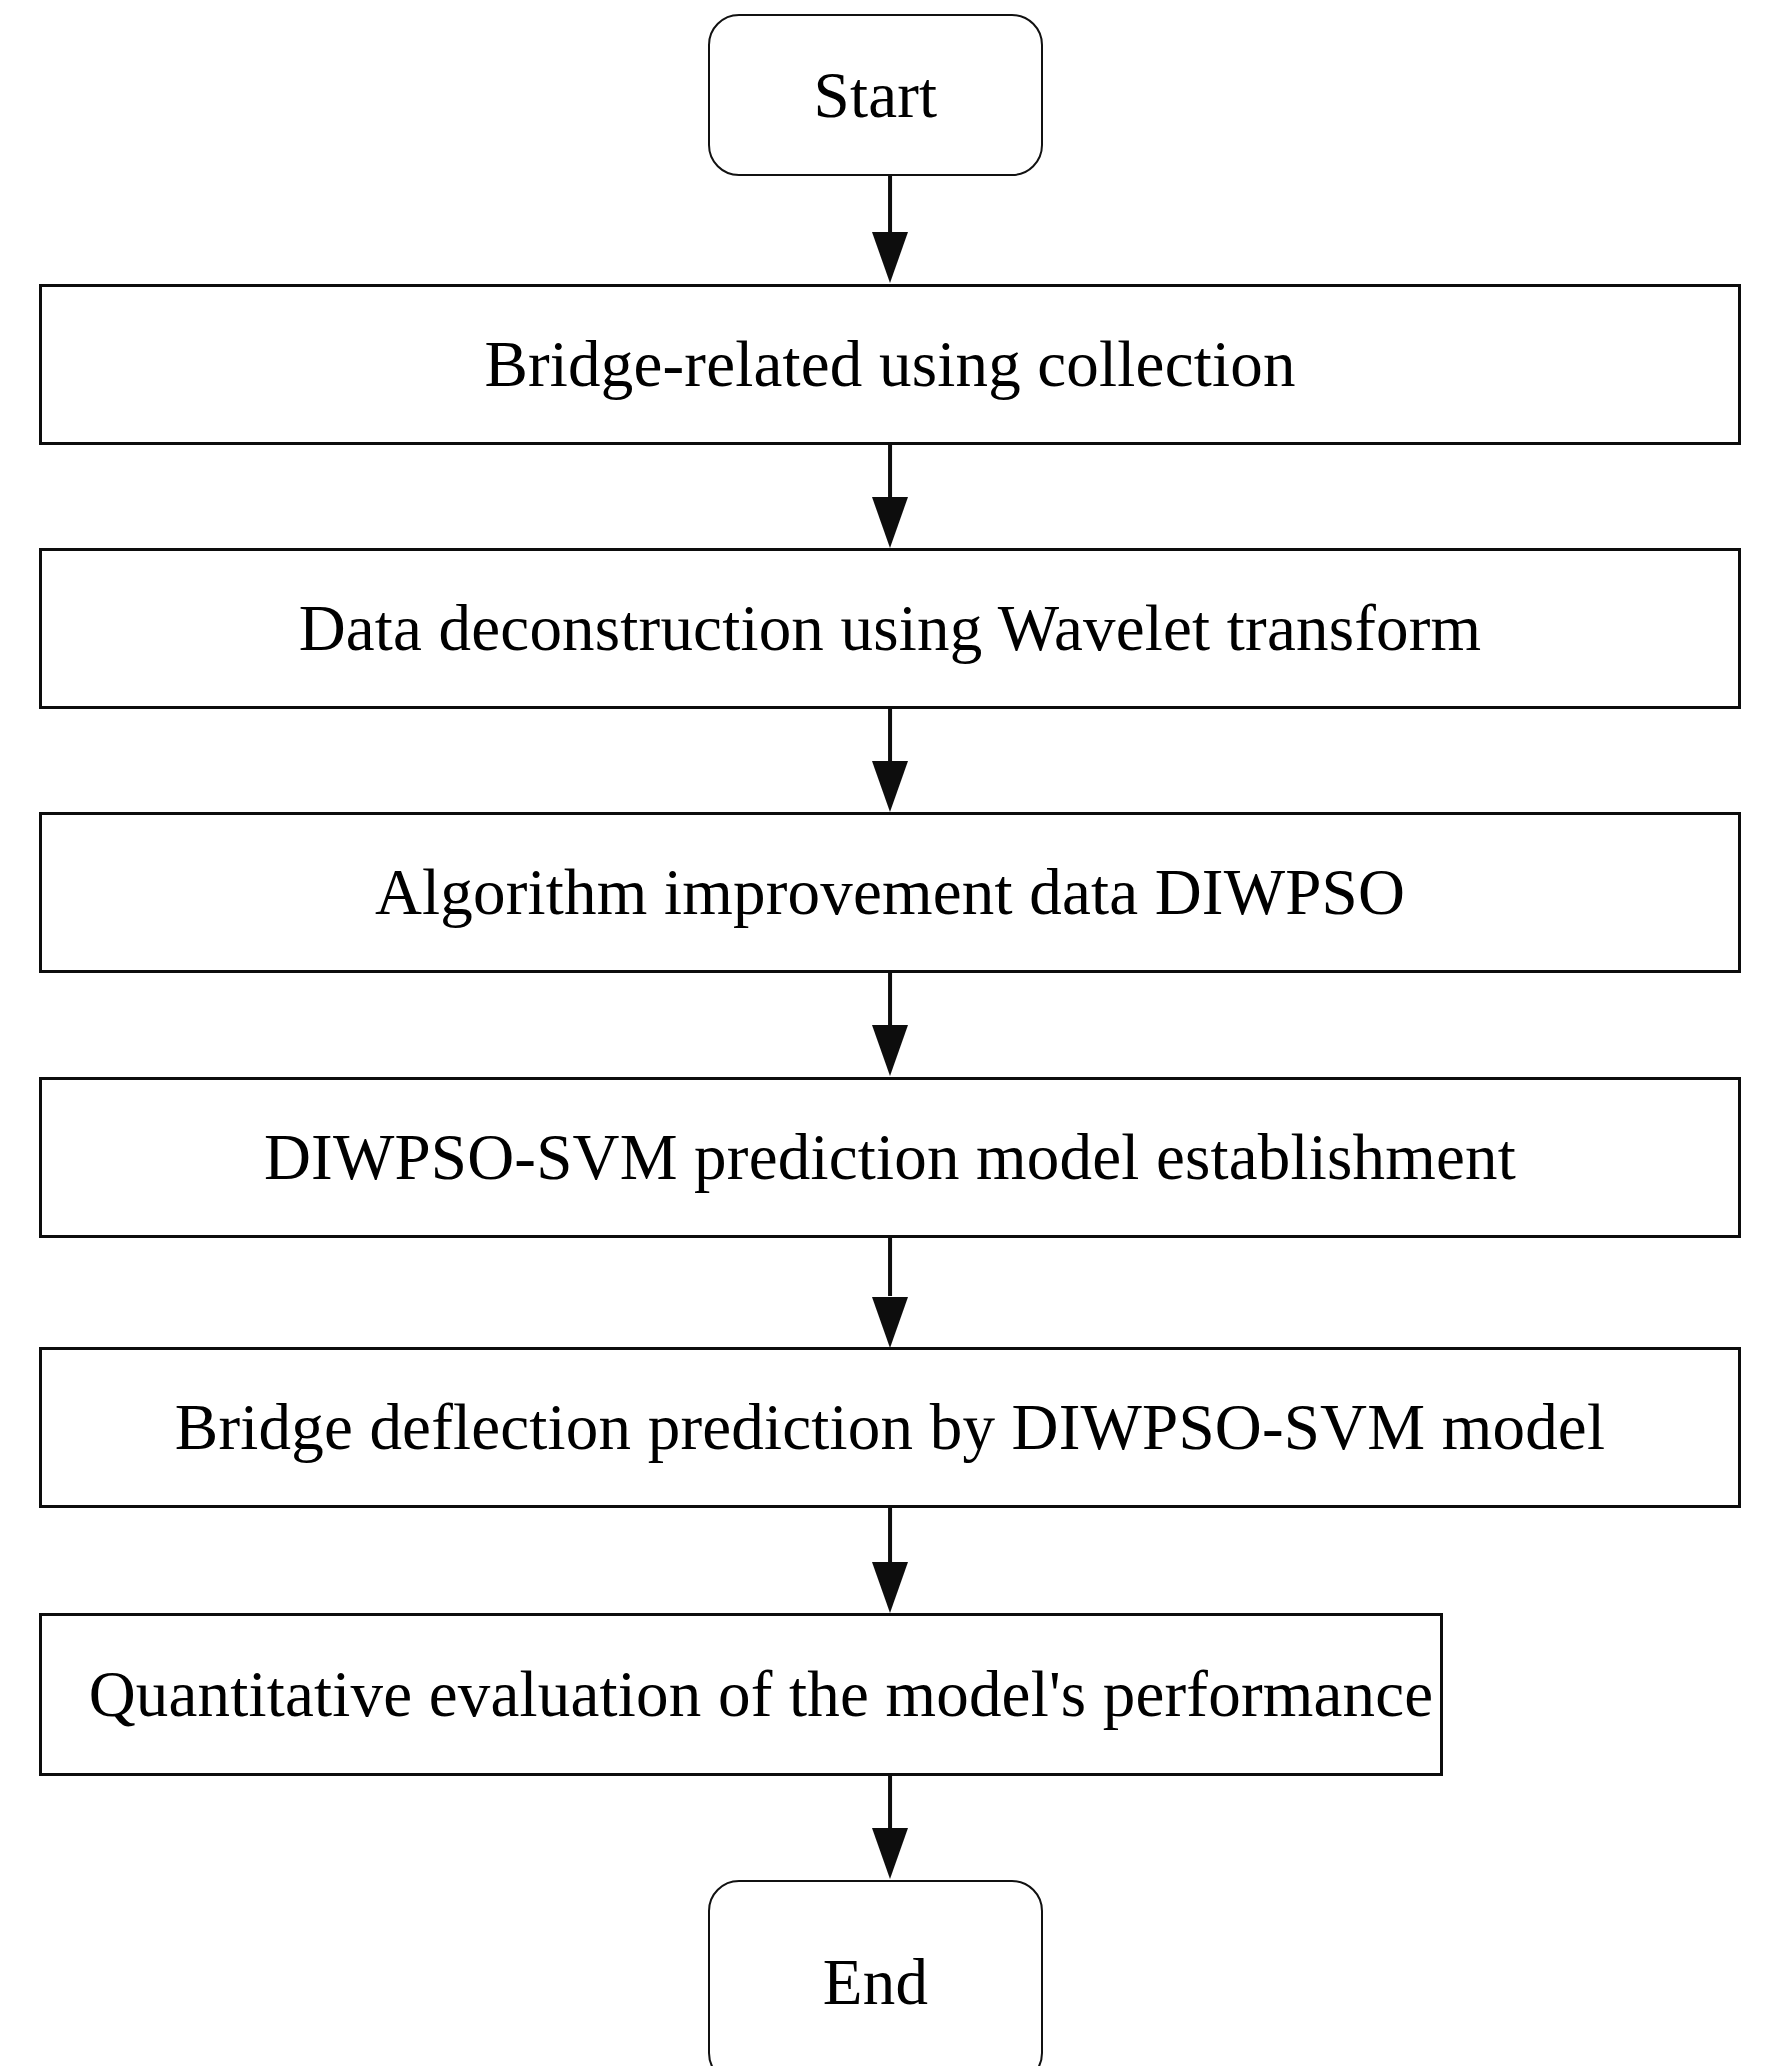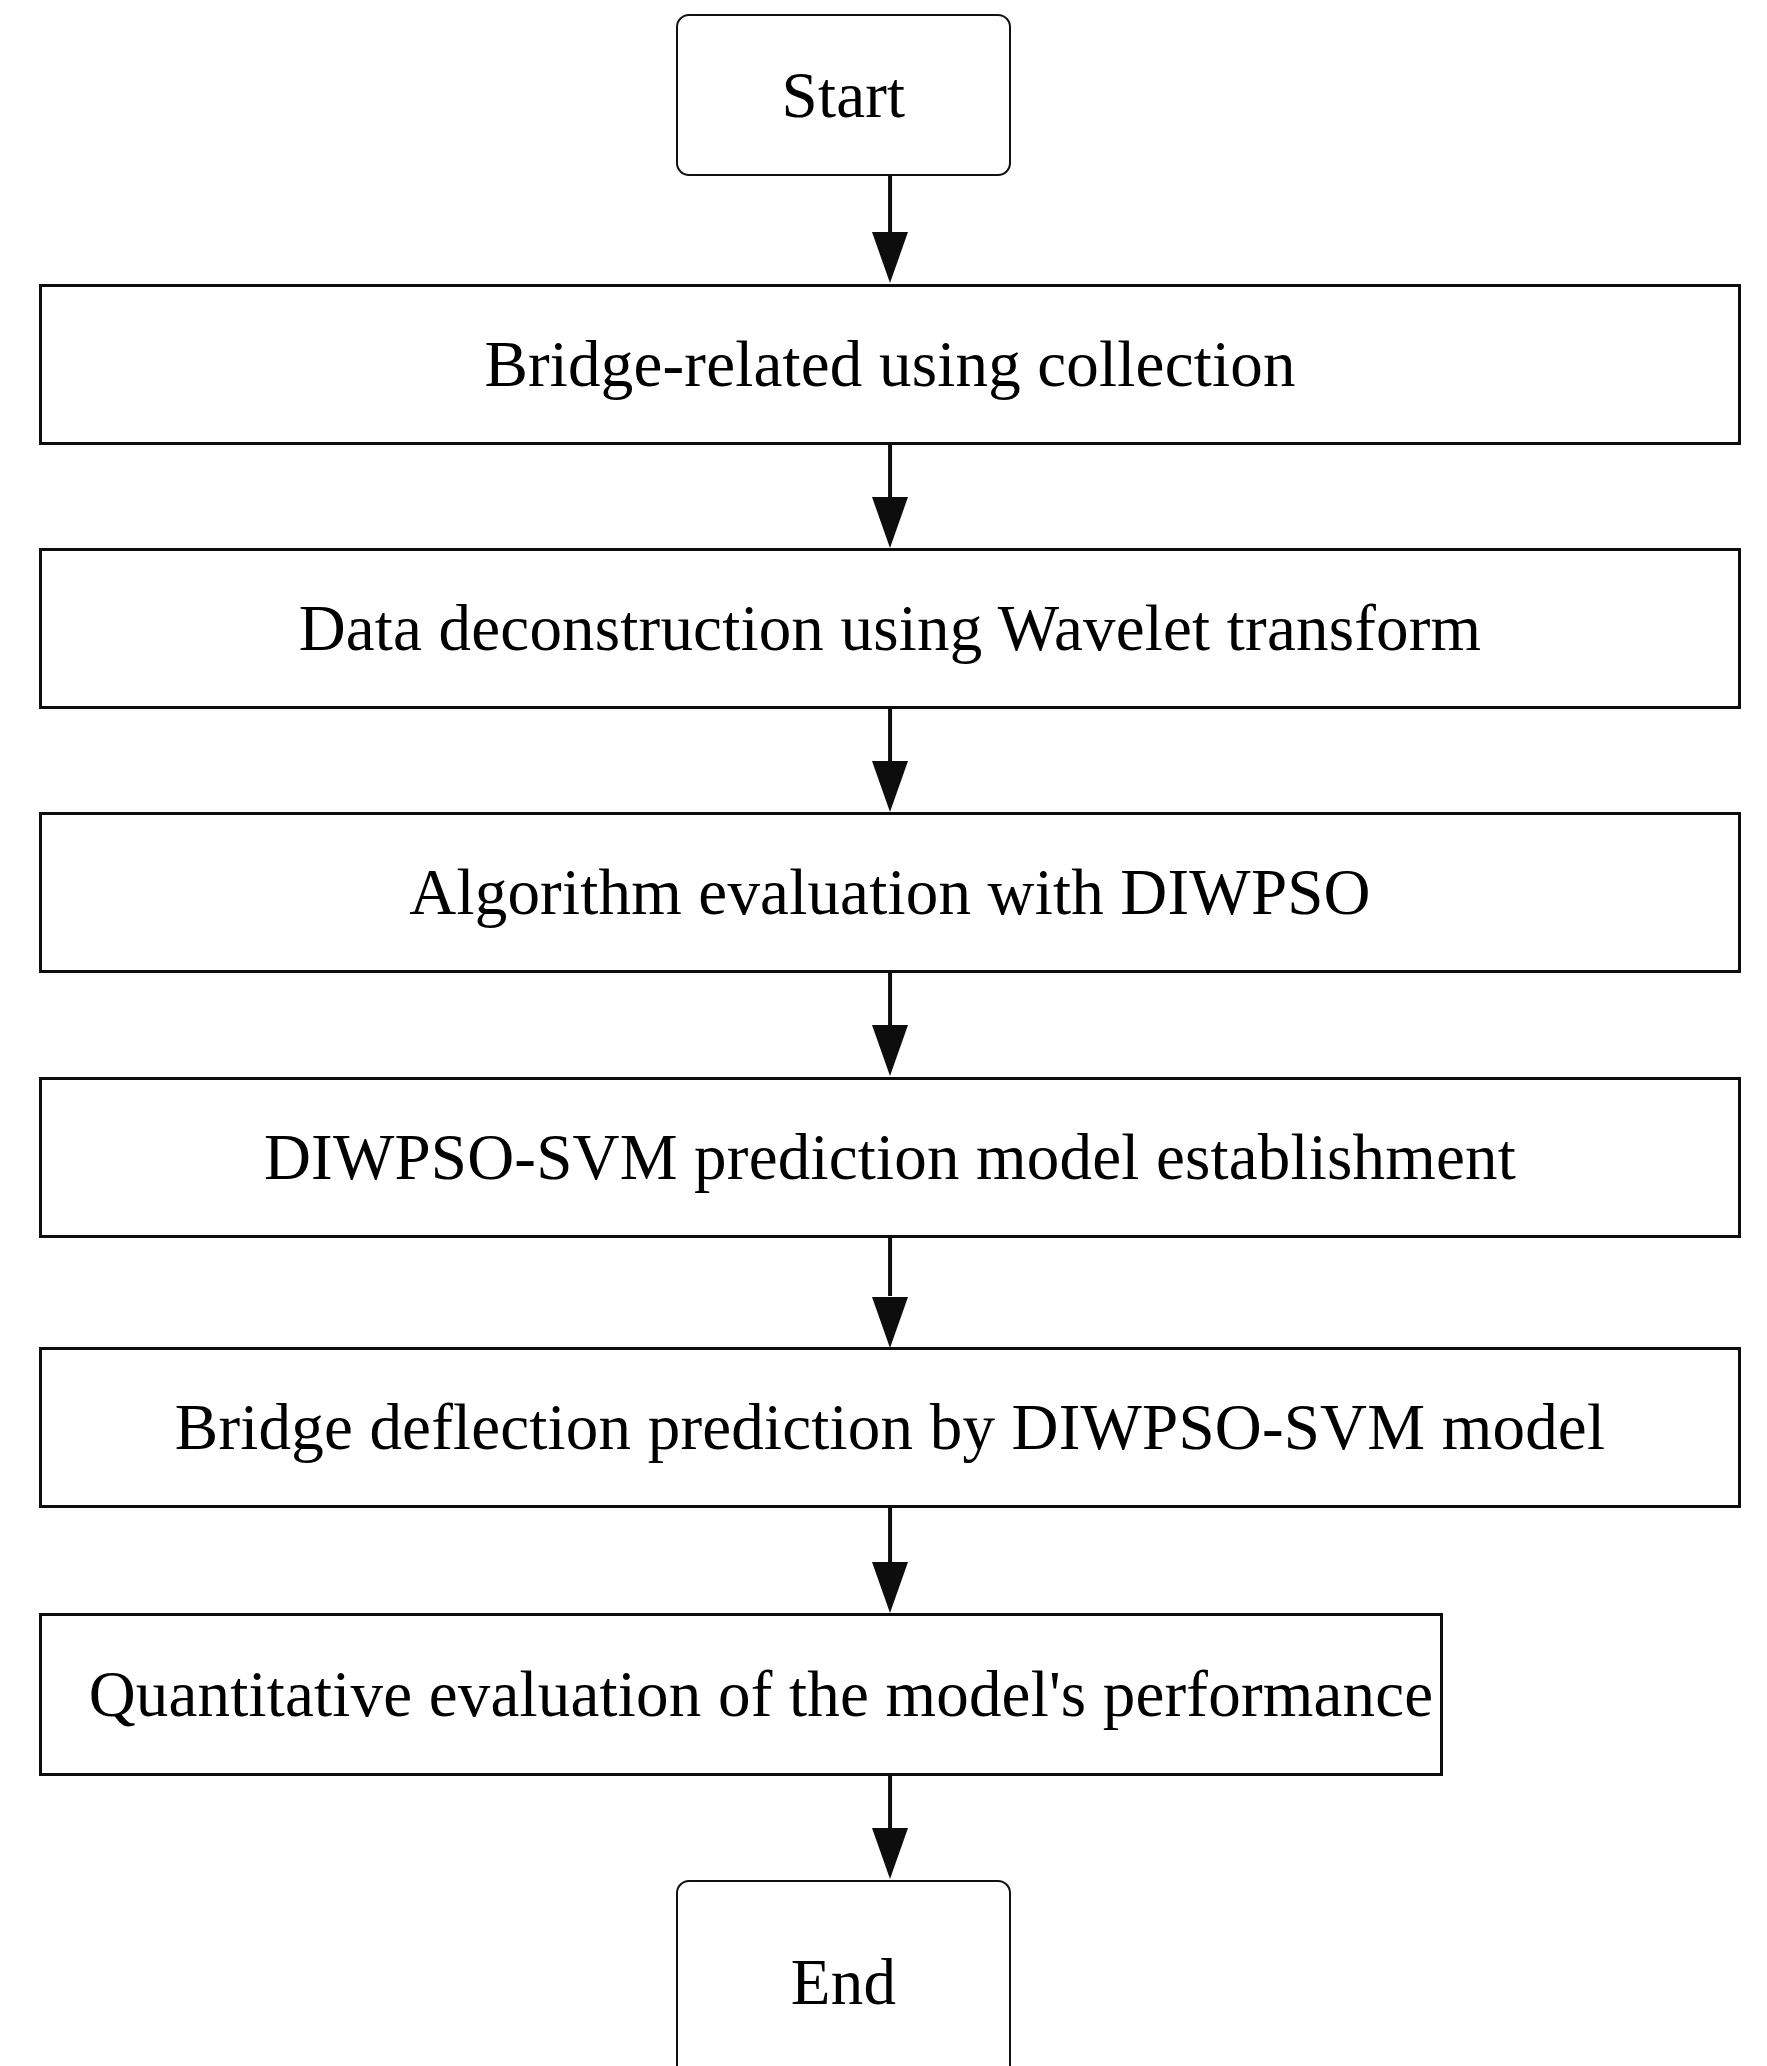--- a/index.html
+++ b/index.html
@@ -29,21 +29,22 @@
     display: flex;
     align-items: center;
     justify-content: center;
     text-align: center;
     line-height: 1.0;
     white-space: nowrap;
   }
 
   .node.terminator {
     border: 2.3px solid #111111;
-    border-radius: 13px;
+    border-radius: 31px;
+    margin-left: 32px;
   }
 
   .node.process {
     border: 3.1px solid #0d0d0d;
     border-radius: 0;
   }
 
   .node-label {
     display: block;
     padding: 0 11px;
@@ -84,21 +85,21 @@
     <div class="node terminator" style="left: 676px; top: 14px; width: 335px; height: 162px;">
       <span class="node-label" style="font-size: 65px;">Start</span>
     </div>
     <div class="node process" style="left: 39px; top: 284px; width: 1702px; height: 161px;">
       <span class="node-label" style="font-size: 65px;">Bridge-related using collection</span>
     </div>
     <div class="node process" style="left: 39px; top: 548px; width: 1702px; height: 161px;">
       <span class="node-label" style="font-size: 65px;">Data deconstruction using Wavelet transform</span>
     </div>
     <div class="node process" style="left: 39px; top: 812px; width: 1702px; height: 161px;">
-      <span class="node-label" style="font-size: 65px;">Algorithm evaluation with DIWPSO</span>
+      <span class="node-label" style="font-size: 65px;">Algorithm improvement data DIWPSO</span>
     </div>
     <div class="node process" style="left: 39px; top: 1077px; width: 1702px; height: 161px;">
       <span class="node-label" style="font-size: 65px;">DIWPSO-SVM prediction model establishment</span>
     </div>
     <div class="node process" style="left: 39px; top: 1347px; width: 1702px; height: 161px;">
       <span class="node-label" style="font-size: 65px; text-align: center;">Bridge deflection prediction by DIWPSO-SVM model</span>
     </div>
     <div class="node process" style="left: 39px; top: 1613px; width: 1404px; height: 163px; padding-left: 40px;">
       <span class="node-label" style="font-size: 65px;">Quantitative evaluation of the model's performance</span>
     </div>

